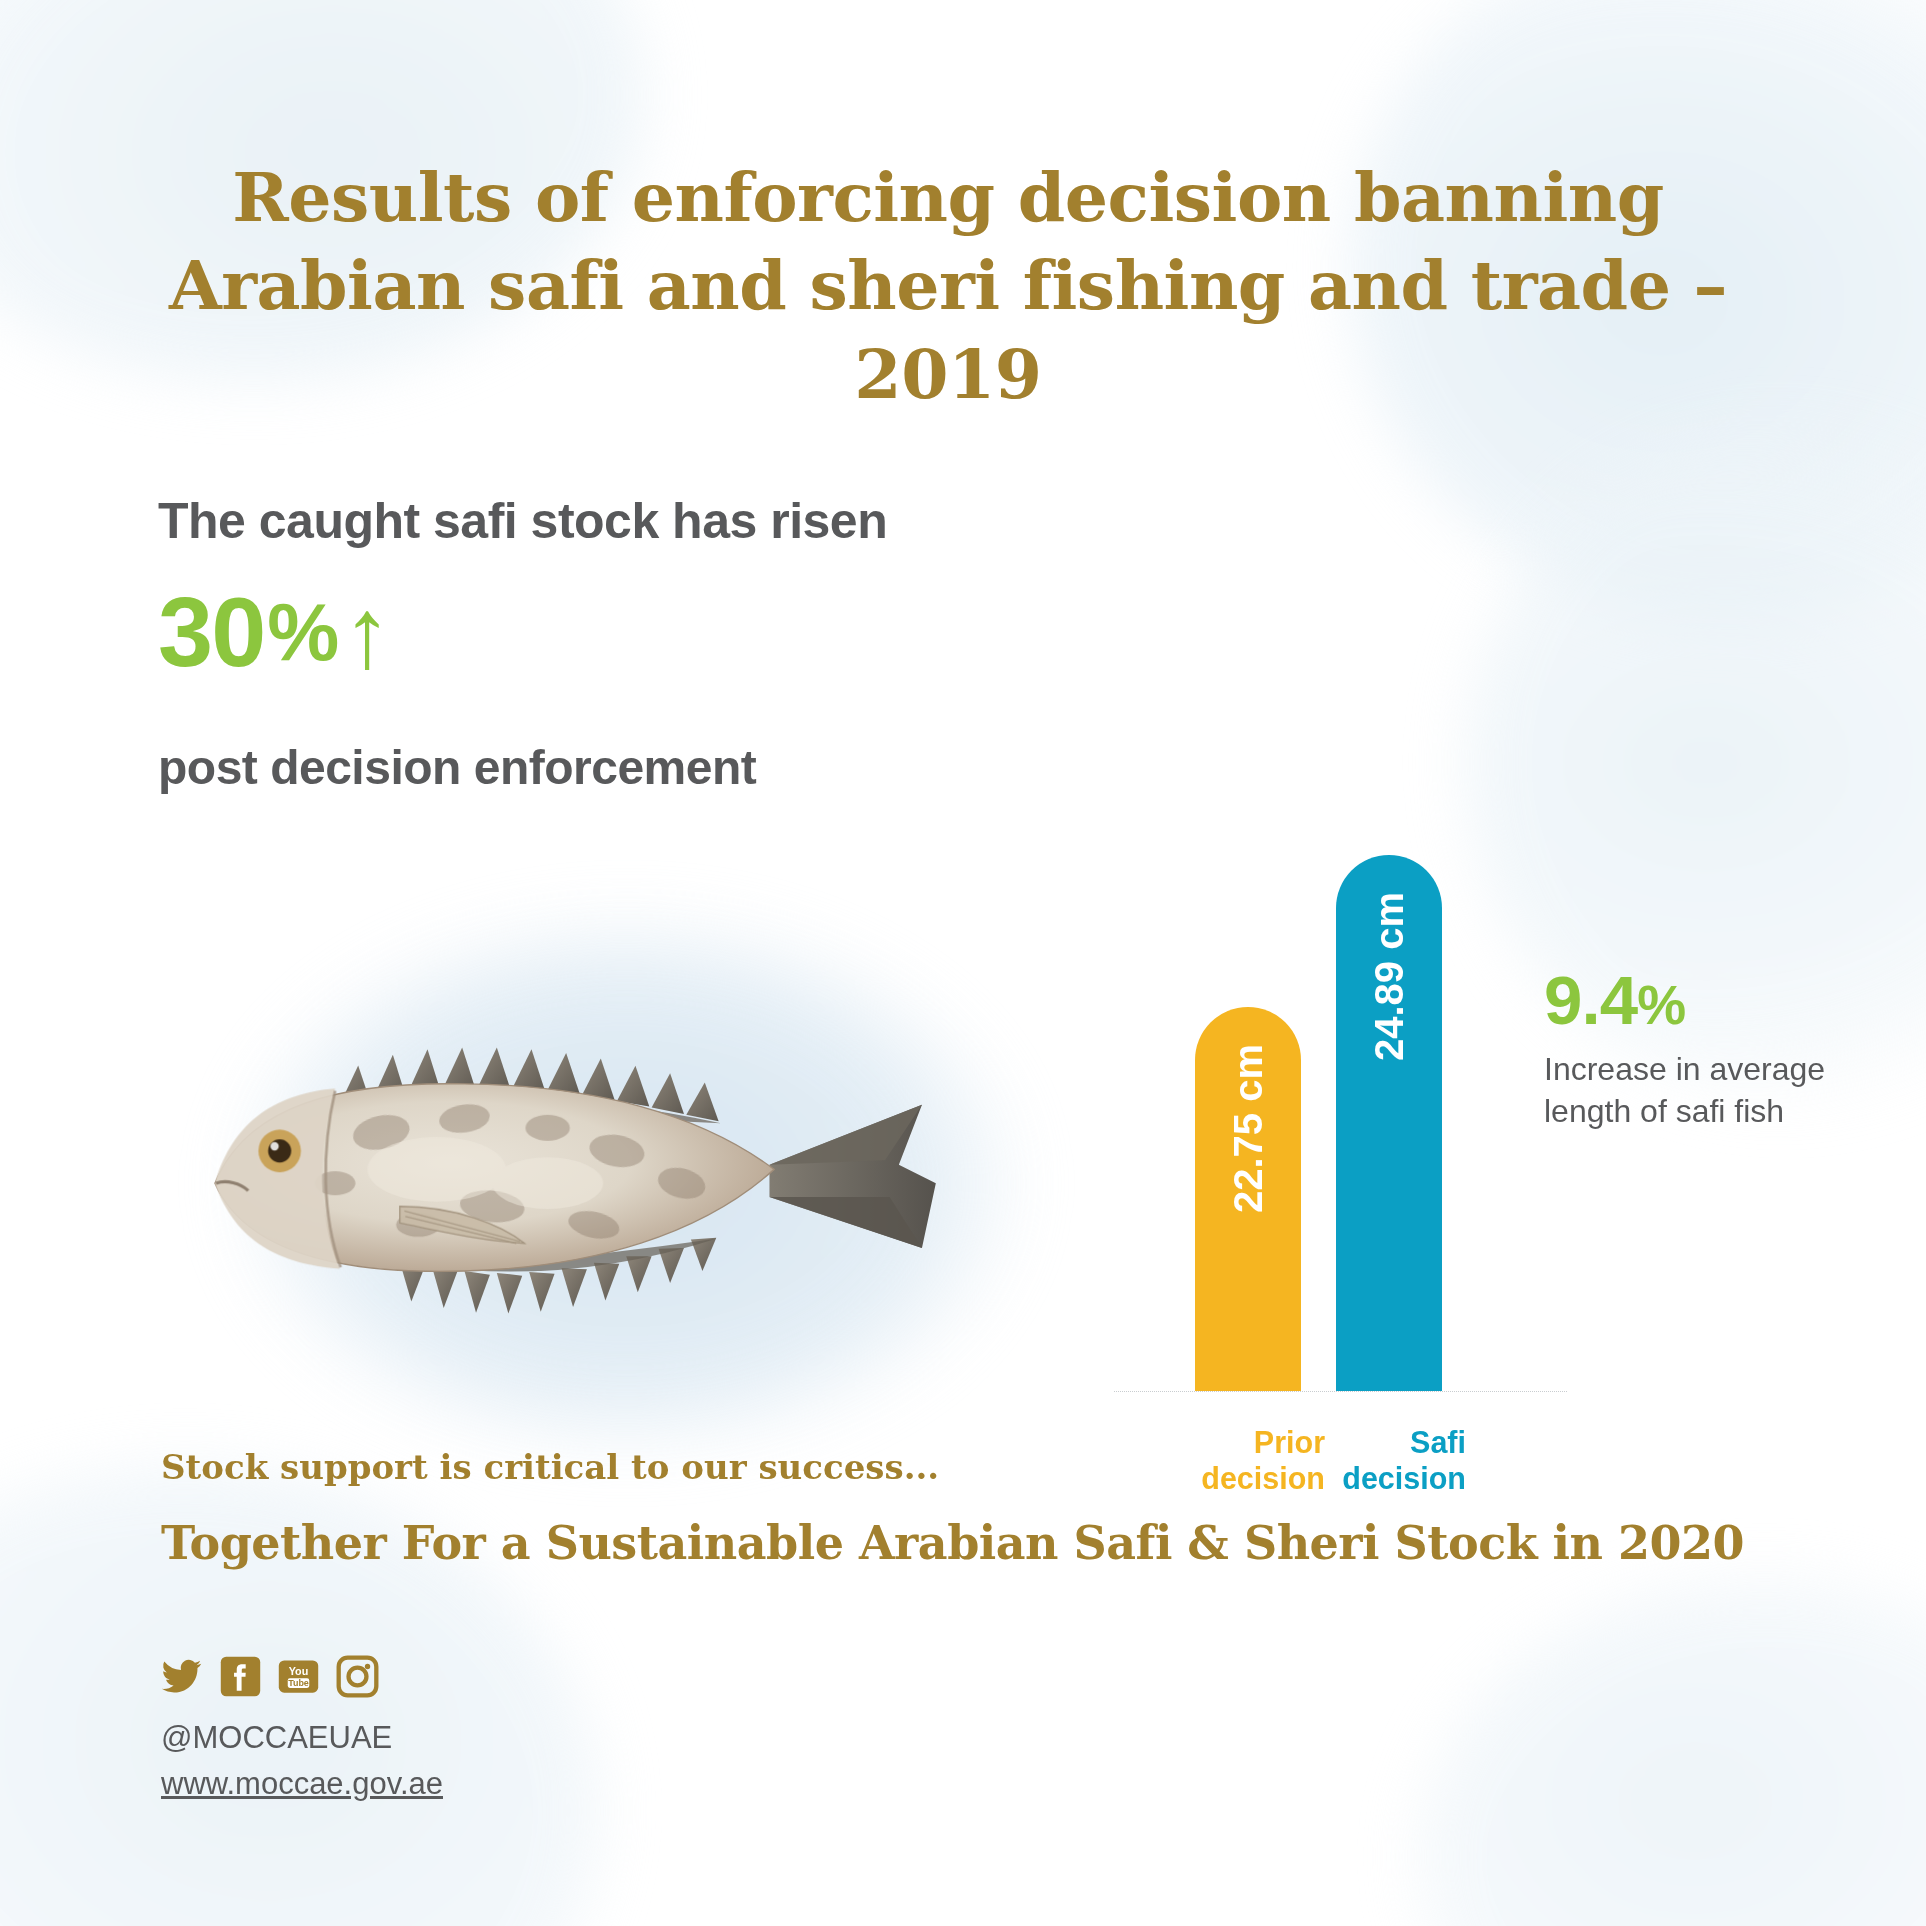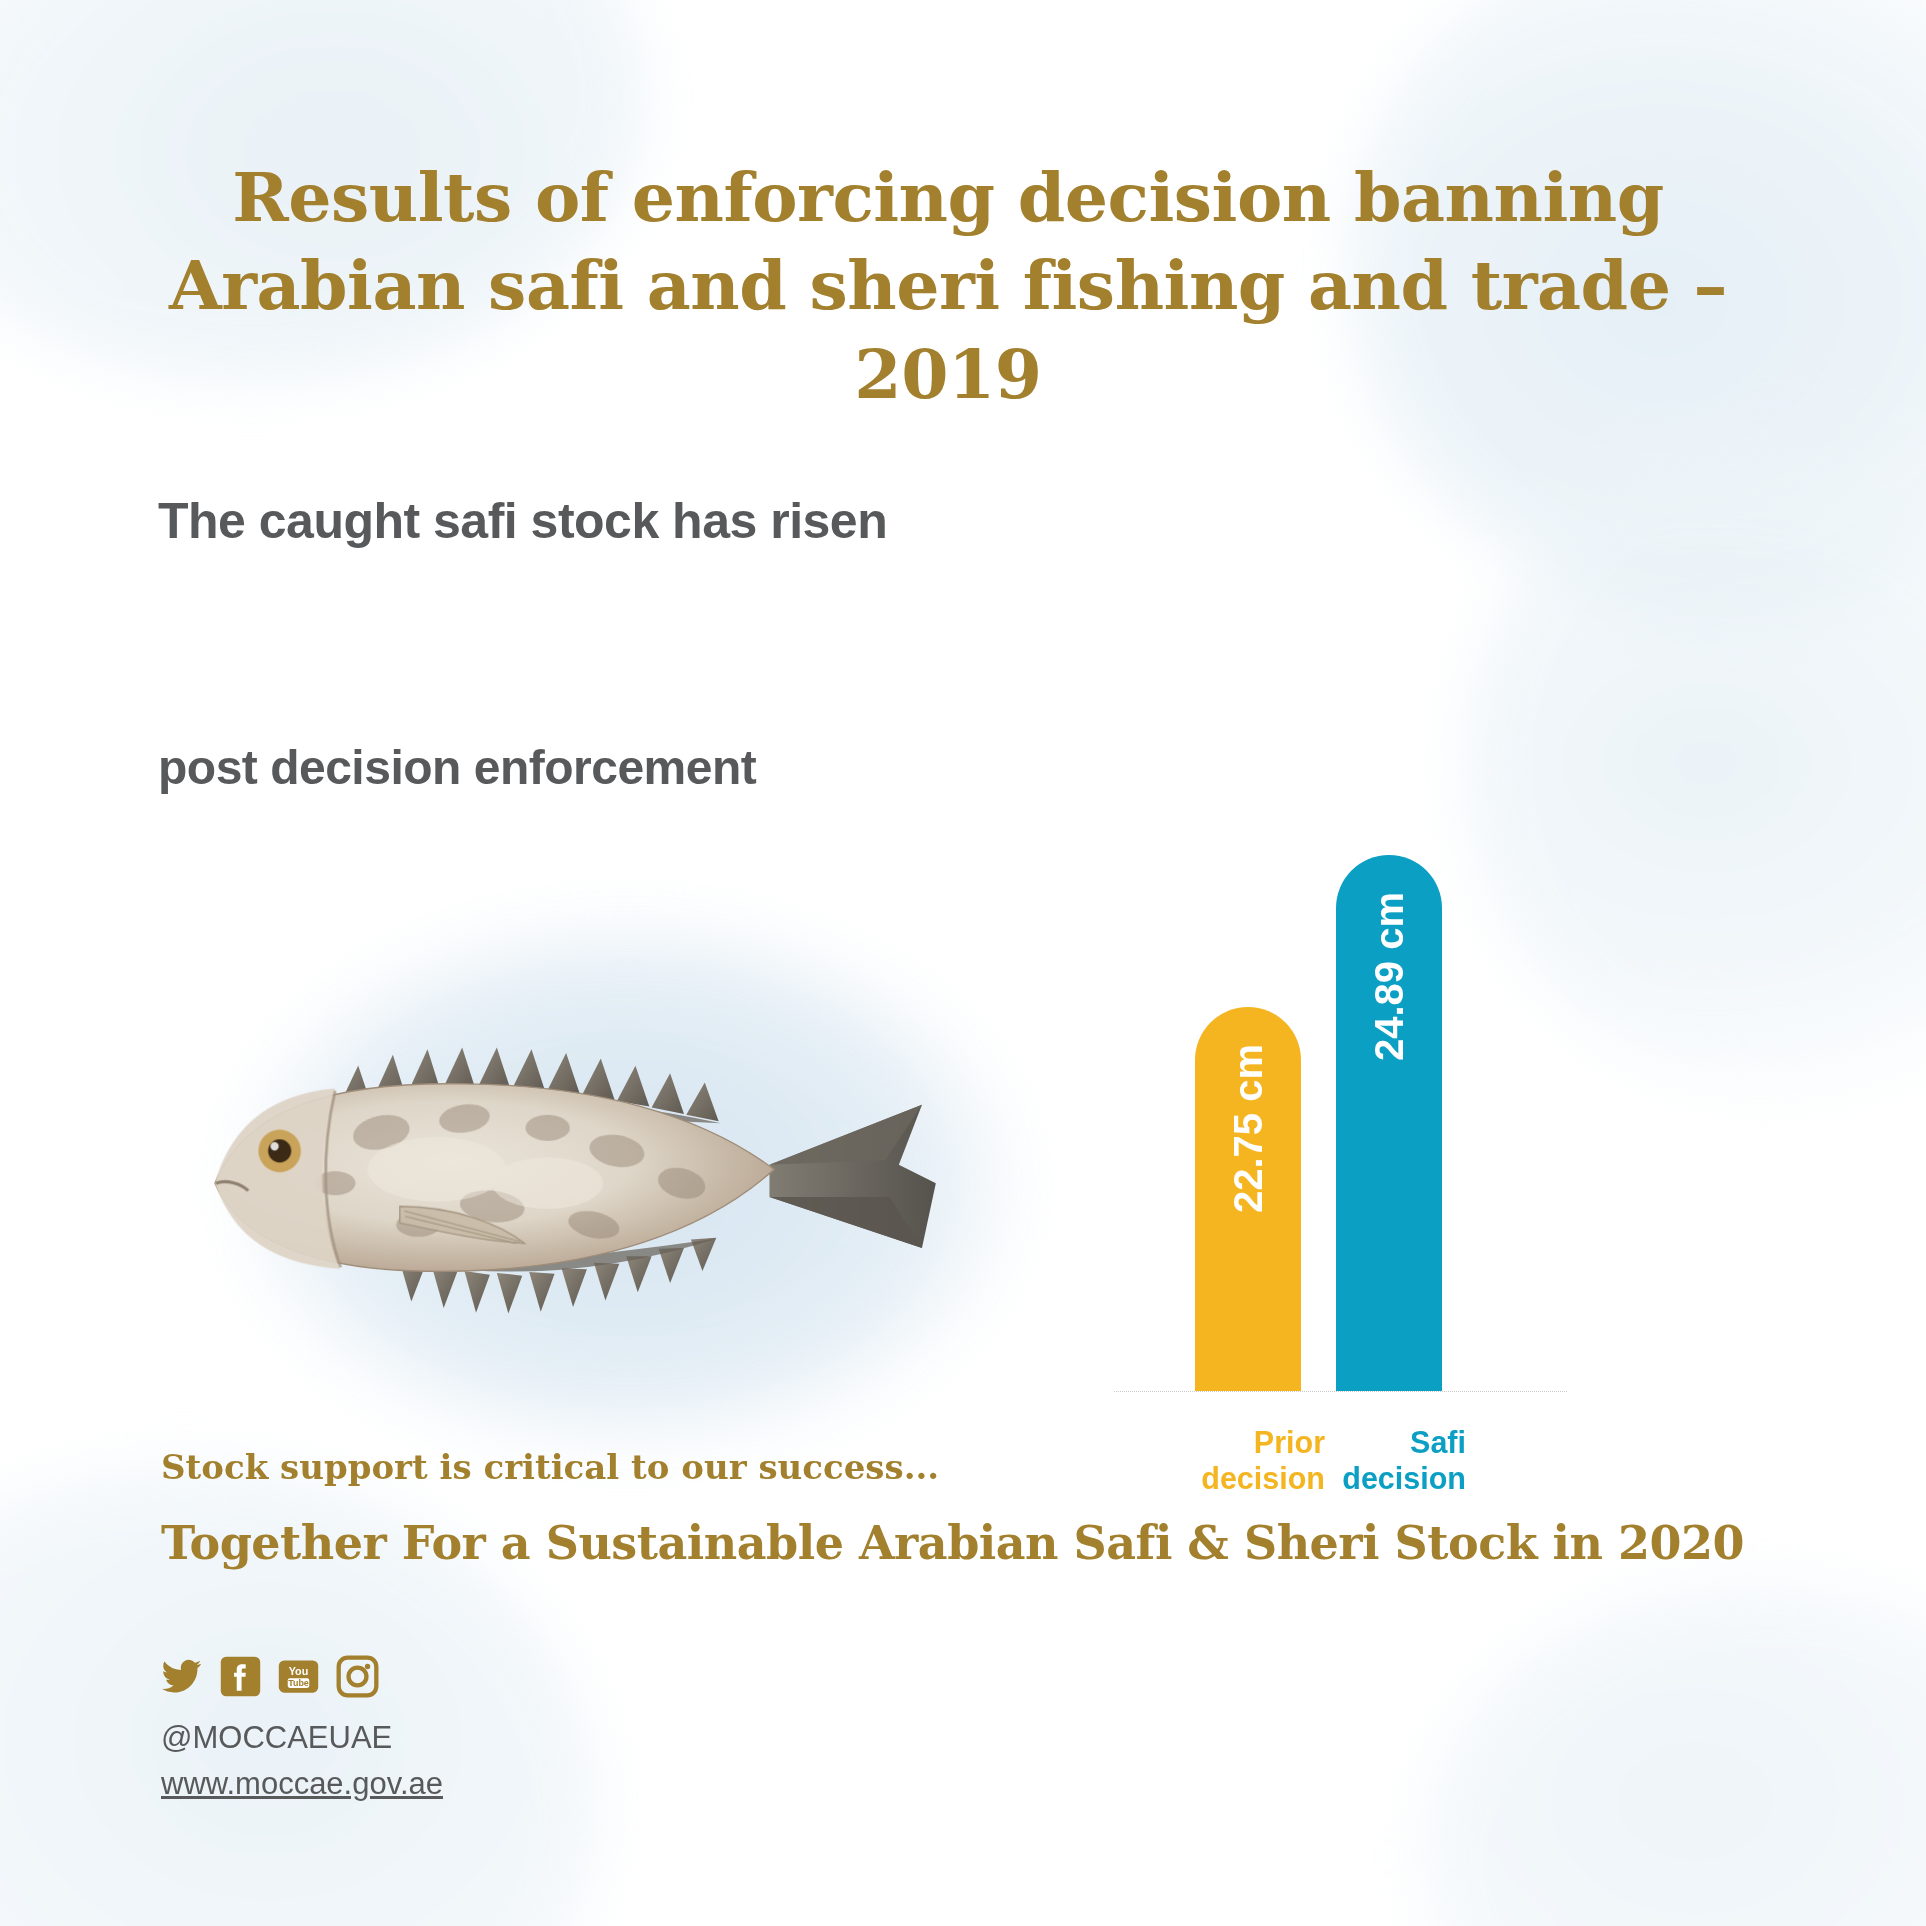--- a/index.html
+++ b/index.html
@@ -288,20 +288,25 @@
   <div class="blob blob-br"></div>
   <div class="blob blob-fish"></div>
 </div>
 
 <div class="content">
 
   <div class="headline">Results of enforcing decision banning Arabian safi and sheri fishing and trade – 2019</div>
 
   <div class="stat-line-1">The caught safi stock has risen</div>
 
+  <div class="stat-big">
+    <span>30</span>
+    <span class="pct">%</span>
+    <span class="stat-arrow">↑</span>
+  </div>
 
   <div class="stat-line-2">post decision enforcement</div>
 
   <div class="fish-wrap">
     <svg viewBox="0 0 1900 900" width="878" height="416" aria-hidden="true">
       <defs>
         <radialGradient id="bodyGrad" cx="42%" cy="42%" r="72%">
           <stop offset="0%" stop-color="#e9e3d8"></stop>
           <stop offset="45%" stop-color="#ded6c8"></stop>
           <stop offset="78%" stop-color="#bfae9b"></stop>
@@ -395,20 +400,26 @@
       <span class="bar-label">22.75 cm</span>
     </div>
     <div class="bar bar-post">
       <span class="bar-label">24.89 cm</span>
     </div>
     <div class="axis-line"></div>
     <div class="tick-label tick-prior">Prior decision</div>
     <div class="tick-label tick-post">Safi decision</div>
   </div>
 
+  <div class="callout">
+    <div class="callout-pct">
+      <span>9.4</span><span class="sym">%</span>
+    </div>
+    <div class="callout-text">Increase in average length of safi fish</div>
+  </div>
 
   <div class="support-line">Stock support is critical to our success...</div>
   <div class="together-line">Together For a Sustainable Arabian Safi &amp; Sheri Stock in 2020</div>
 
   <div class="social-row">
     <span class="social-icon">
       <svg viewBox="0 0 24 24" width="43" height="43" fill="#a2802e">
         <path d="M23 4.9c-.8.4-1.7.6-2.6.8a4.6 4.6 0 0 0 2-2.5c-.9.5-1.9.9-2.9 1.1a4.5 4.5 0 0 0-7.8 4.1A12.9 12.9 0 0 1 2.4 3.6a4.5 4.5 0 0 0 1.4 6.1c-.7 0-1.4-.2-2-.6v.1c0 2.2 1.5 4 3.6 4.5-.7.2-1.4.2-2 .1.6 1.8 2.3 3.1 4.2 3.2A9 9 0 0 1 1 18.9a12.8 12.8 0 0 0 7 2c8.3 0 12.9-7 12.9-13v-.6c.9-.6 1.6-1.4 2.1-2.4z"></path>
       </svg>
     </span>

